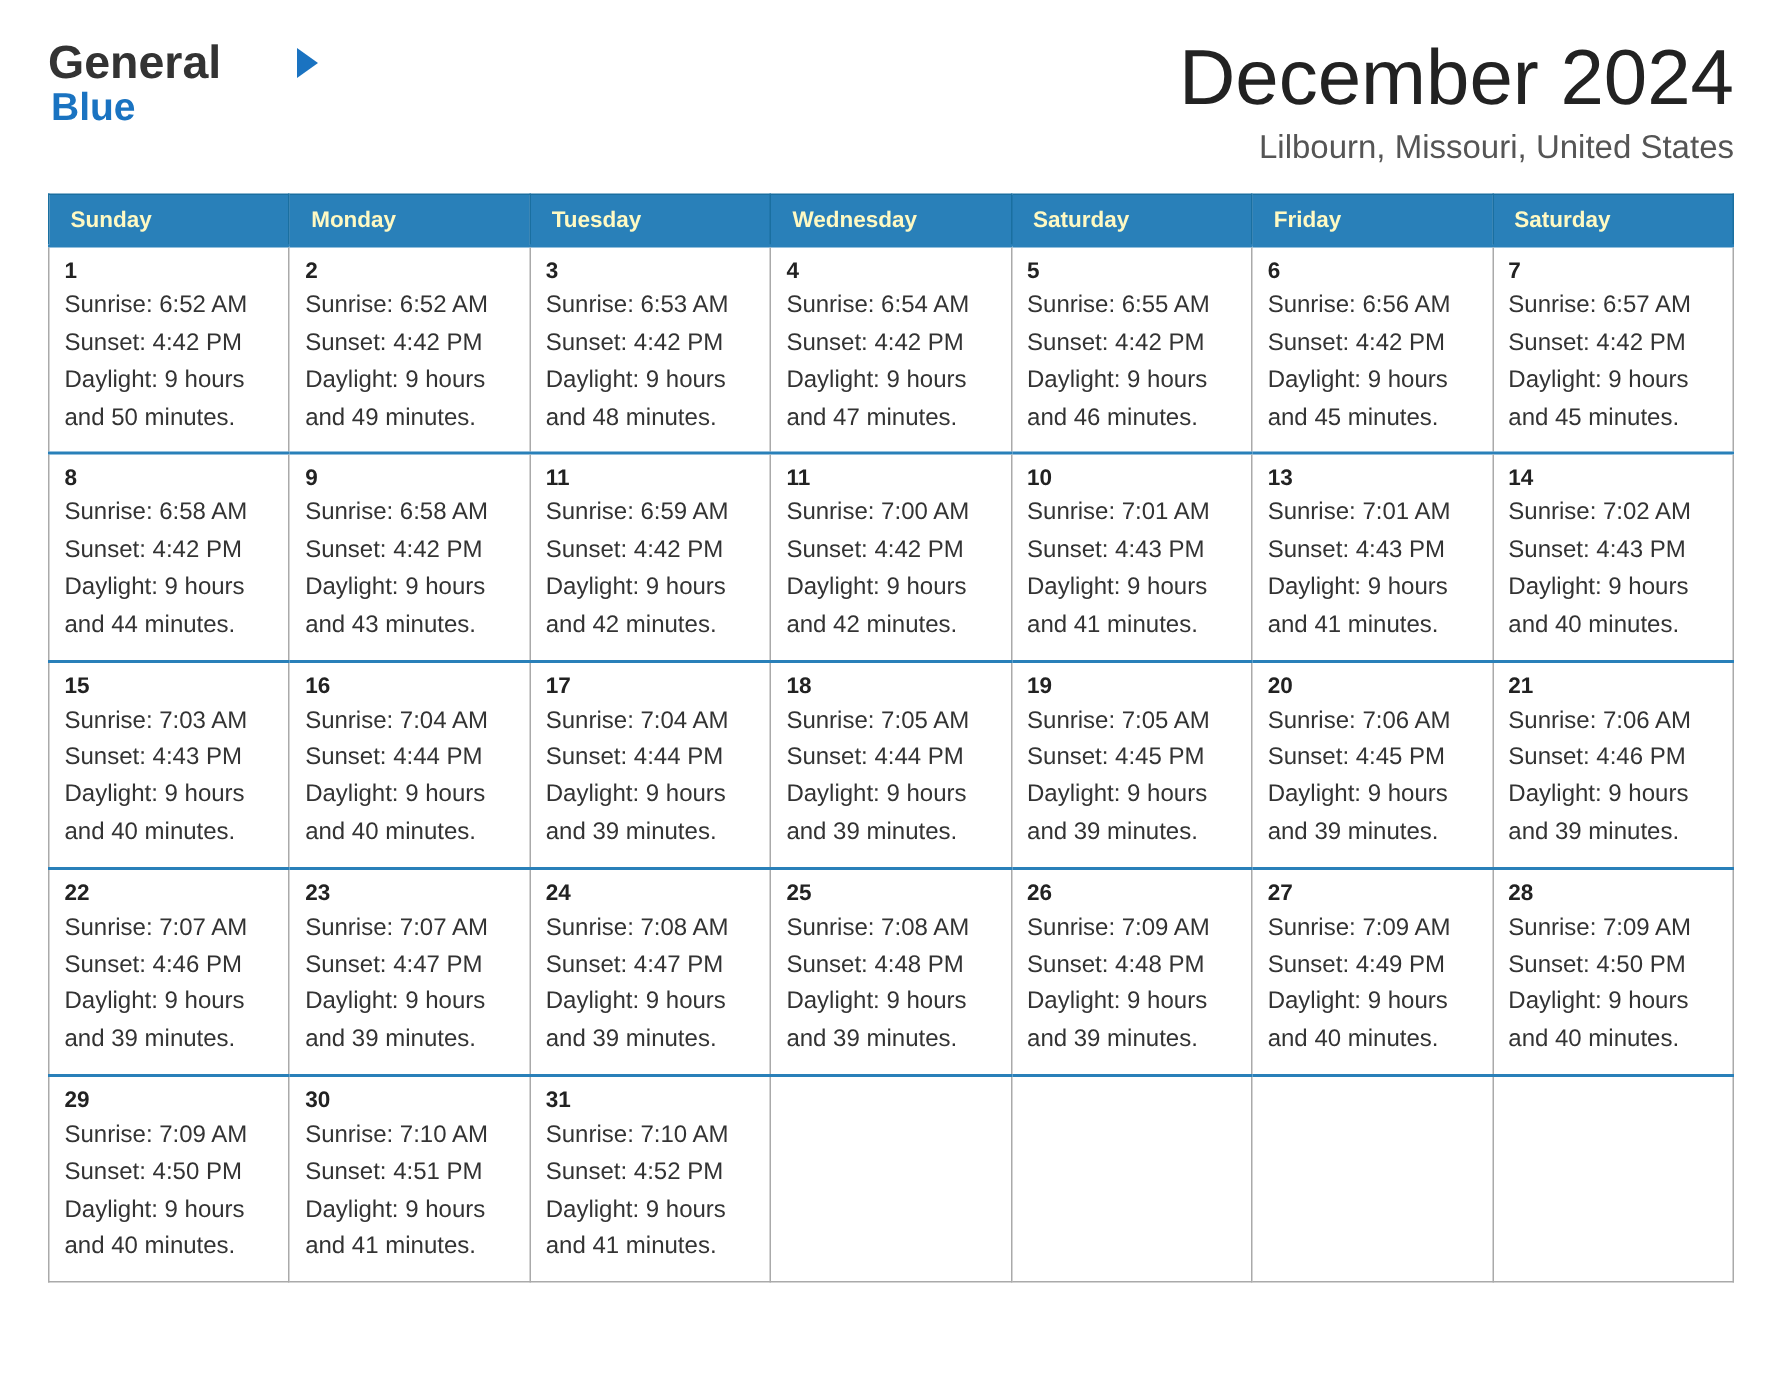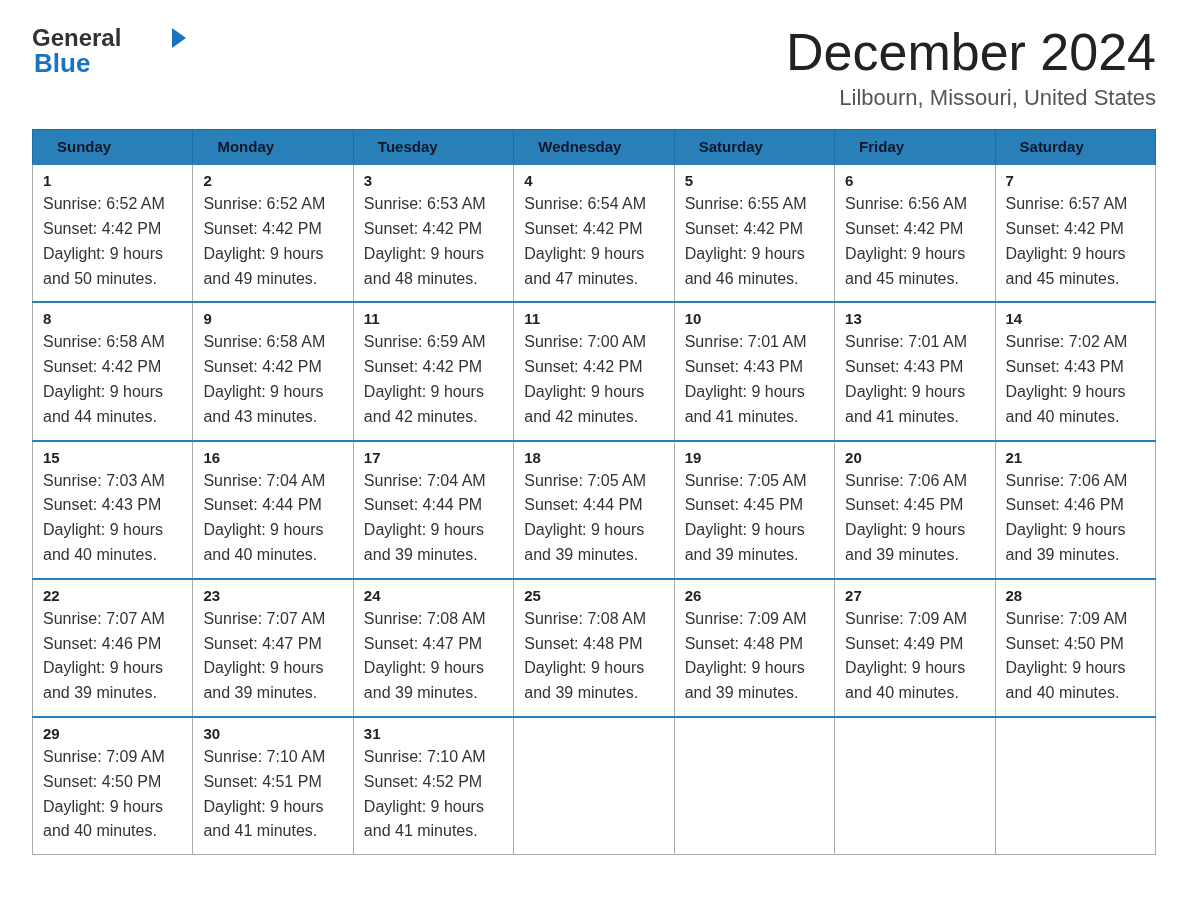--- a/index.html
+++ b/index.html
@@ -17,45 +17,45 @@
       margin-bottom: 18px;
     }
     .logo {
       display: flex;
       flex-direction: column;
       align-items: flex-start;
     }
     .logo-text {
       display: flex;
       align-items: center;
-      font-size: 24px;
+      font-size: 31px;
       font-weight: bold;
       color: #333;
       gap: 48px;
     }
     .logo-general { color: #333; }
     .logo-arrow {
       width: 0; height: 0;
       border-left: 14px solid #1a73c1;
       border-top: 10px solid transparent;
       border-bottom: 10px solid transparent;
       margin: 0 3px;
       display: inline-block;
     }
     .logo-blue { color: #1a73c1; font-size: 26px; font-weight: bold; margin-top: -4px; margin-left: 2px; }
     .title-block { text-align: right; margin-left: 36px; }
     .month-title { font-size: 52px; font-weight: normal; color: #222; line-height: 1.1; }
     .location { font-size: 22px; color: #555; margin-top: 4px; }
     .calendar { width: 100%; border-collapse: collapse; margin-top: 4px; }
     .calendar th {
       background-color: #2980b9;
-      color: #0f172a;
+      color: #fef9c3;
       font-size: 15px;
       font-weight: bold;
-      padding: 8px 24px;
+      padding: 8px 14px;
       text-align: left;
       border: 1px solid #1a6fa0;
     }
     .calendar td {
       vertical-align: top;
       padding: 7px 10px 10px 10px;
       border: 1px solid #aaa;
       font-size: 13px;
       color: #333;
       background: #fff;

